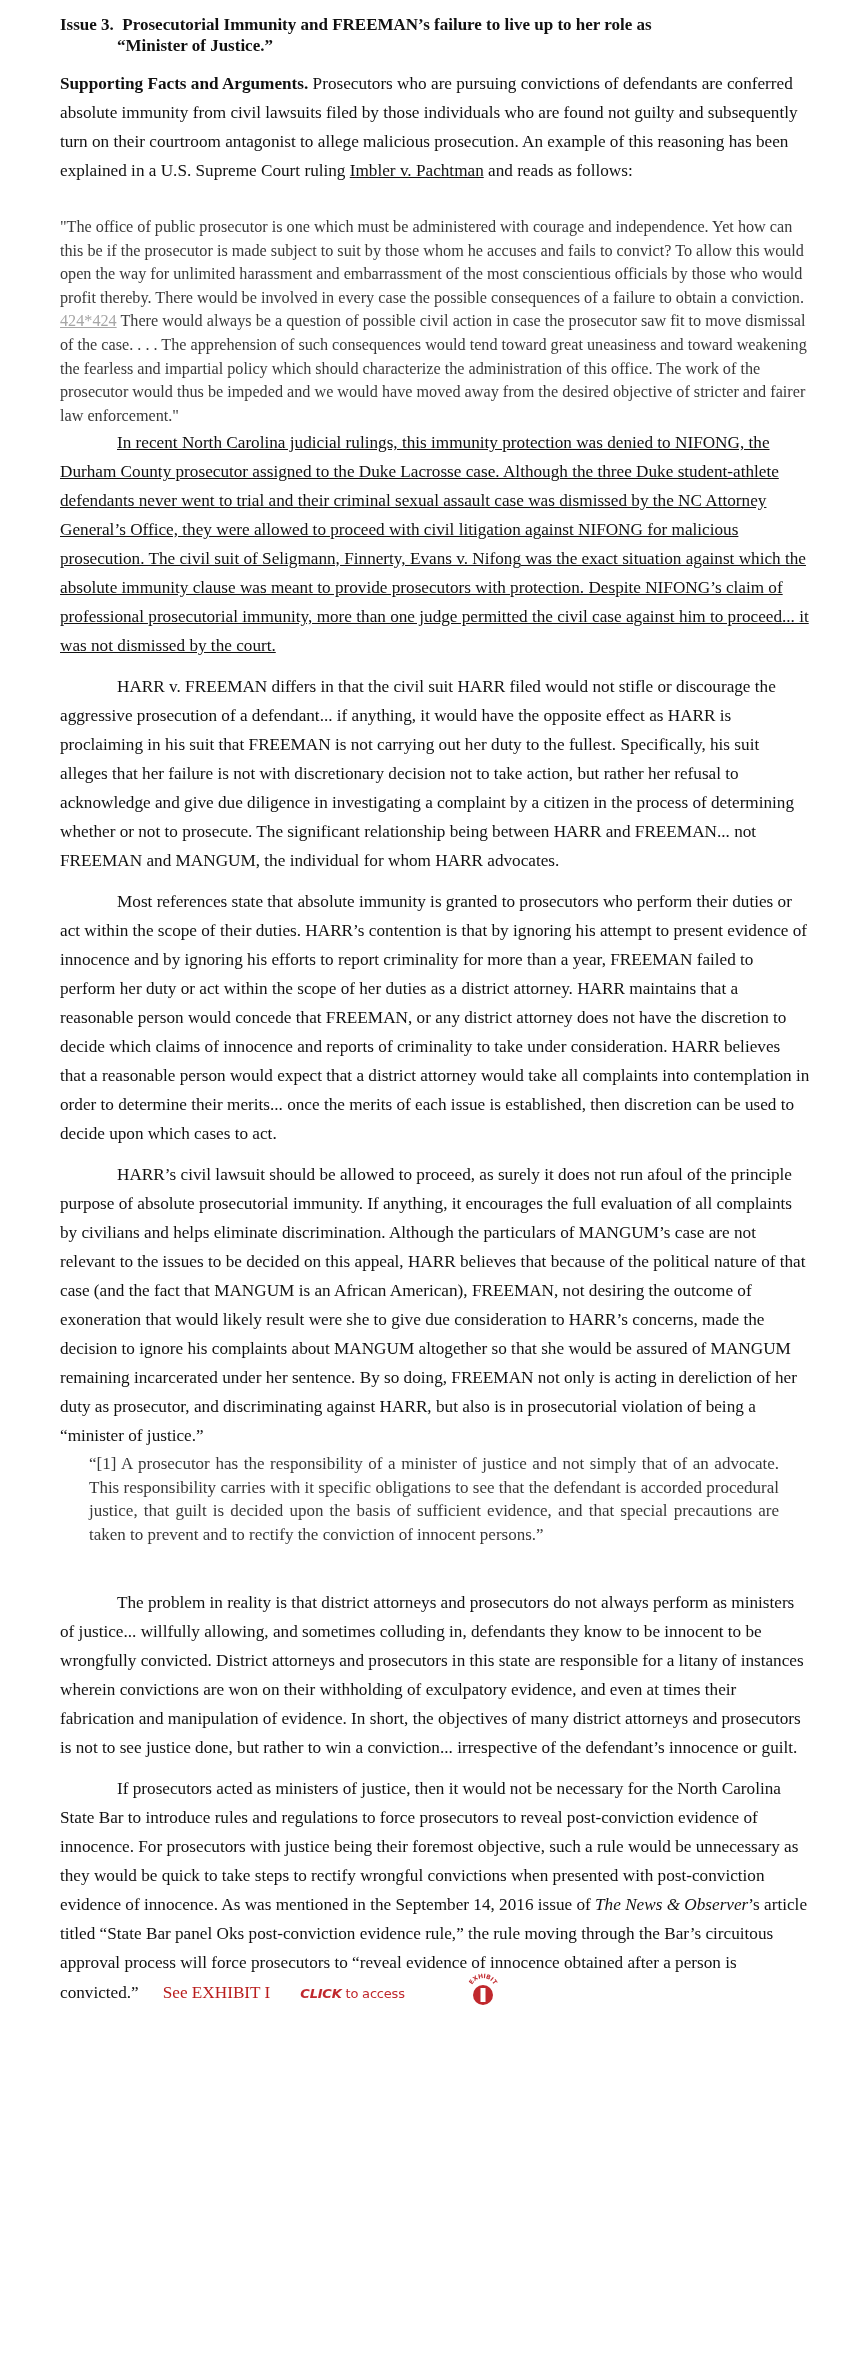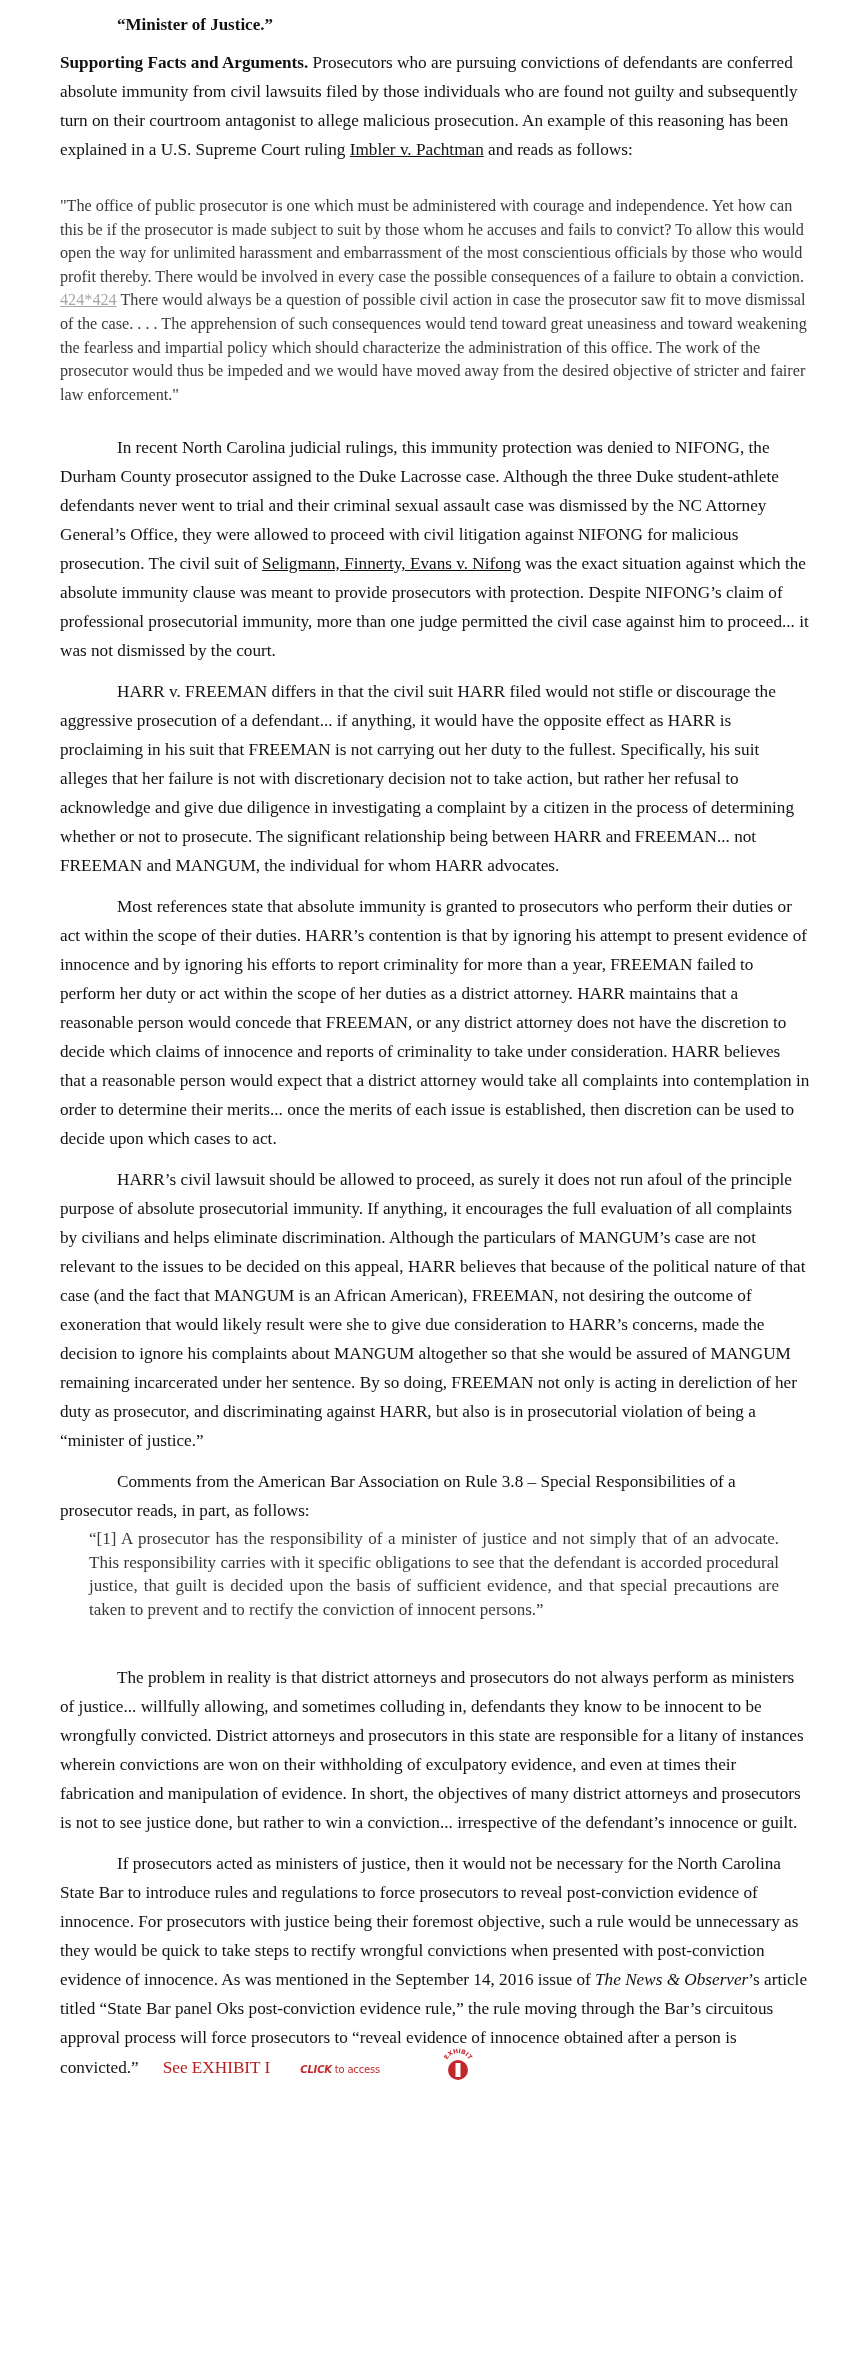--- a/index.html
+++ b/index.html
@@ -57,21 +57,21 @@
       margin: 0 0 0 29px;
       width: 690px;
       text-align: justify;
     }
     .see-exhibit {
       color: #b91c1c;
       margin-left: 24px;
     }
     .click-access {
       font-family: "DejaVu Sans", sans-serif;
-      font-size: 10px;
+      font-size: 13px;
       color: #c0282d;
       margin-left: 30px;
       letter-spacing: -0.2px;
     }
     .click-access .click-word { font-weight: bold; font-style: italic; }
     .click-access .rest { color: #c0282d; font-weight: normal; }
     .exhibit-badge {
       display: inline-block;
       vertical-align: middle;
       width: 34px;
@@ -80,43 +80,48 @@
       position: relative;
       top: -4px;
     }
     em.pub { font-style: italic; }
   </style>
 </head>
 <body>
 
 <div class="page">
 
+  <h3 class="issue-heading">
+    <span class="num">Issue 3.  </span>
+    <span class="title">
+      <span>Prosecutorial Immunity and FREEMAN’s failure to live up to her role as</span>
+    </span>
+  </h3>
   <div class="issue-heading" style="margin-top:0;align-items:center;">
     <span class="title-line2">“Minister of Justice.”</span>
   </div>
 
   <p class="body-p" style="margin-top:13px;">
     <span class="lead-bold">Supporting Facts and Arguments.</span><span>  Prosecutors who are pursuing convictions of defendants are conferred absolute immunity from civil lawsuits filed by those individuals who are found not guilty and subsequently turn on their courtroom antagonist to allege malicious prosecution.  An example of this reasoning has been explained in a U.S. Supreme Court ruling </span><span class="u">Imbler v. Pachtman</span><span> and reads as follows:</span>
   </p>
 
   <p class="quote1" style="margin-top:31px;">
     <span>"The office of public prosecutor is one which must be administered with courage and independence. Yet how can this be if the prosecutor is made subject to suit by those whom he accuses and fails to convict? To allow this would open the way for unlimited harassment and embarrassment of the most conscientious officials by those who would profit thereby. There would be involved in every case the possible consequences of a failure to obtain a conviction. </span><a class="cite-link">424*424</a><span> There would always be a question of possible civil action in case the prosecutor saw fit to move dismissal of the case. . . . The apprehension of such consequences would tend toward great uneasiness and toward weakening the fearless and impartial policy which should characterize the administration of this office. The work of the prosecutor would thus be impeded and we would have moved away from the desired objective of stricter and fairer law enforcement."</span>
   </p>
 
-  <p class="body-p indent" style="margin-top:26px;">
+  <p class="body-p indent" style="text-decoration:underline;">
     <span>In recent North Carolina judicial rulings, this immunity protection was denied to NIFONG, the Durham County prosecutor assigned to the Duke Lacrosse case.  Although the three Duke student-athlete defendants never went to trial and their criminal sexual assault case was dismissed by the NC Attorney General’s Office, they were allowed to proceed with civil litigation against NIFONG for malicious prosecution.  The civil suit of </span><span class="u">Seligmann, Finnerty, Evans v. Nifong</span><span> was the exact situation against which the absolute immunity clause was meant to provide prosecutors with protection.  Despite NIFONG’s claim of professional prosecutorial immunity, more than one judge permitted the civil case against him to proceed... it was not dismissed by the court.</span>
   </p>
 
   <p class="body-p indent" style="margin-top:12px;">HARR v. FREEMAN differs in that the civil suit HARR filed would not stifle or discourage the aggressive prosecution of a defendant... if anything, it would have the opposite effect as HARR is proclaiming in his suit that FREEMAN is not carrying out her duty to the fullest.  Specifically, his suit alleges that her failure is not with discretionary decision not to take action, but rather her refusal to acknowledge and give due diligence in investigating a complaint by a citizen in the process of determining whether or not to prosecute.  The significant relationship being between HARR and FREEMAN... not FREEMAN and MANGUM, the individual for whom HARR advocates.</p>
 
   <p class="body-p indent" style="margin-top:12px;">Most references state that absolute immunity is granted to prosecutors who perform their duties or act within the scope of their duties.  HARR’s contention is that by ignoring his attempt to present evidence of innocence and by ignoring his efforts to report criminality for more than a year, FREEMAN failed to perform her duty or act within the scope of her duties as a district attorney.  HARR maintains that a reasonable person would concede that FREEMAN, or any district attorney does not have the discretion to decide which claims of innocence and reports of criminality to take under consideration.  HARR believes that a reasonable person would expect that a district attorney would take all complaints into contemplation in order to determine their merits... once the merits of each issue is established, then discretion can be used to decide upon which cases to act.</p>
 
   <p class="body-p indent" style="margin-top:12px;">HARR’s civil lawsuit should be allowed to proceed, as surely it does not run afoul of the principle purpose of absolute prosecutorial immunity.  If anything, it encourages the full evaluation of all complaints by civilians and helps eliminate discrimination.  Although the particulars of MANGUM’s case are not relevant to the issues to be decided on this appeal, HARR believes that because of the political nature of that case (and the fact that MANGUM is an African American), FREEMAN, not desiring the outcome of exoneration that would likely result were she to give due consideration to HARR’s concerns, made the decision to ignore his complaints about MANGUM altogether so that she would be assured of  MANGUM remaining incarcerated under her sentence.  By so doing, FREEMAN not only is acting in dereliction of her duty as prosecutor, and discriminating against HARR, but also is in prosecutorial violation of being a “minister of justice.”</p>
 
-  <p class="body-p indent" style="margin-top:12px;">Comments from the American Bar Association on Rule 3.8 – Special Responsibilities of a prosecutor reads, in part, as follows:</p>
 
   <p class="quote2" style="margin-top:2px;">“[1] A prosecutor has the responsibility of a minister of justice and not simply that of an advocate. This responsibility carries with it specific obligations to see that the defendant is accorded procedural justice, that guilt is decided upon the basis of sufficient evidence, and that special precautions are taken to prevent and to rectify the conviction of innocent persons.”</p>
 
   <p class="body-p indent" style="margin-top:42px;">The problem in reality is that district attorneys and prosecutors do not always perform as ministers of justice... willfully allowing, and sometimes colluding in, defendants they know to be innocent to be wrongfully convicted.  District attorneys and prosecutors in this state are responsible for a litany of instances wherein convictions are won on their withholding of exculpatory evidence, and even at times their fabrication and manipulation of evidence.  In short, the objectives of many district attorneys and prosecutors is not to see justice done, but rather to win a conviction... irrespective of the defendant’s innocence or guilt.</p>
 
   <p class="body-p indent" style="margin-top:12px;">
     <span>If prosecutors acted as ministers of justice, then it would not be necessary for the North Carolina State Bar to introduce rules and regulations to force prosecutors to reveal post-conviction evidence of innocence.  For prosecutors with justice being their foremost objective, such a rule would be unnecessary as they would be quick to take steps to rectify wrongful convictions when presented with post-conviction evidence of innocence.  As was mentioned in the September 14, 2016 issue of </span><em class="pub">The News &amp; Observer</em><span>’s article titled “State Bar panel Oks post-conviction evidence rule,” the rule moving through the Bar’s circuitous approval process will force prosecutors to “reveal evidence of innocence obtained after a person is convicted.”</span><span class="see-exhibit">See EXHIBIT I</span><span class="click-access"><span class="click-word">CLICK</span><span class="rest"> to access</span></span><span class="exhibit-badge">
       <svg width="34" height="34" viewBox="0 0 34 34">
         <defs>
           <path id="arcPath" d="M5,17 A12,12 0 0,1 29,17"></path>

